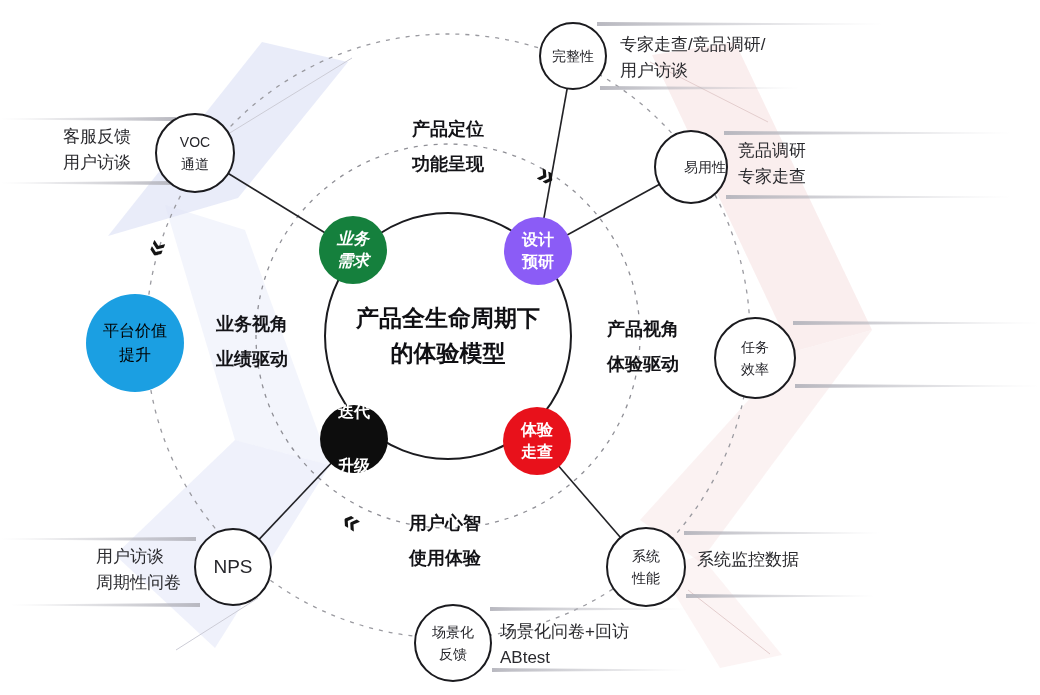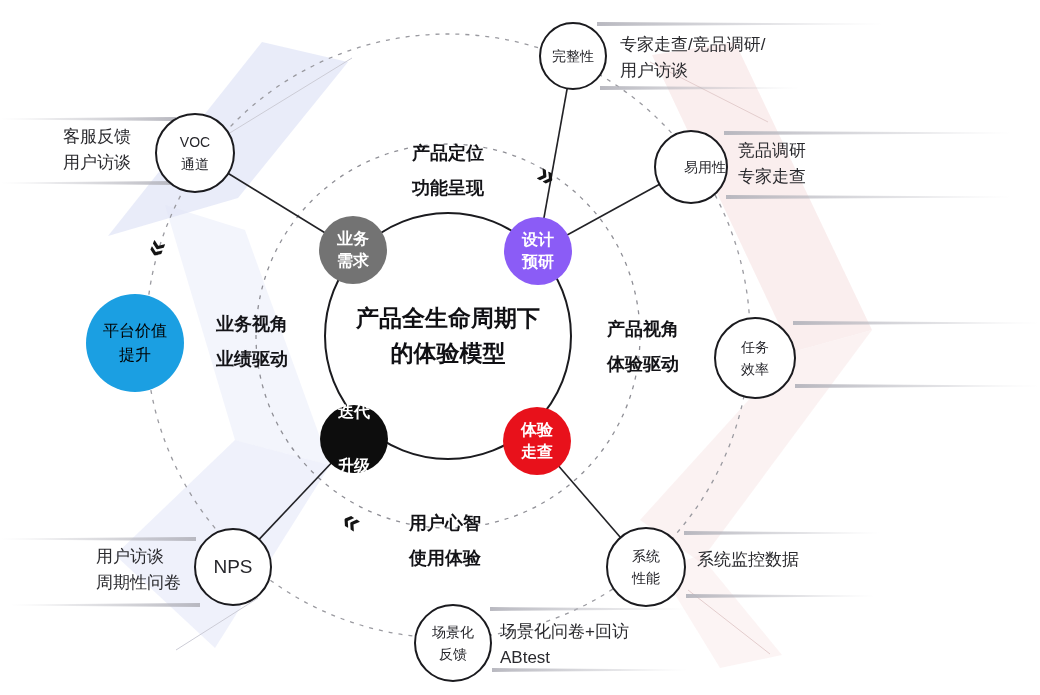--- a/index.html
+++ b/index.html
@@ -84,21 +84,21 @@
       <polygon points="0,538.6 196,537 196,541 0,539.4" fill="url(#gradL)"></polygon>
       <polygon points="10,604.6 200,603 200,607 10,605.4" fill="url(#gradL)"></polygon>
     </g>
   </svg>
 
   <div class="node center-node" style="left:324px;top:212px;width:248px;height:248px;">
     <div>产品全生命周期下</div>
     <div>的体验模型</div>
   </div>
 
-  <div class="node core-node" style="left:319px;top:216px;width:68px;height:68px;background:#737373;">
+  <div class="node core-node" style="left:319px;top:216px;width:68px;height:68px;background:#15803d;font-style:italic;">
     <div>业务</div>
     <div>需求</div>
   </div>
   <div class="node core-node" style="left:504px;top:217px;width:68px;height:68px;background:#8b5cf6;">
     <div>设计</div>
     <div>预研</div>
   </div>
   <div class="node core-node" style="left:320px;top:405px;width:68px;height:68px;background:#0d0d0d;gap:32px;">
     <div>迭代</div>
     <div>升级</div>
@@ -132,21 +132,21 @@
   </div>
   <div class="node ring-node" style="left:194px;top:528px;width:78px;height:78px;font-size:19px;">
     <div>NPS</div>
   </div>
 
   <div class="node blue-node" style="left:86px;top:294px;width:98px;height:98px;background:#1b9fe2;">
     <div>平台价值</div>
     <div>提升</div>
   </div>
 
-  <div class="quad-label" style="left:448px;top:112px;margin-top:24px;">
+  <div class="quad-label" style="left:448px;top:112px;">
     <div>产品定位</div>
     <div>功能呈现</div>
   </div>
   <div class="quad-label" style="left:252px;top:307px;">
     <div>业务视角</div>
     <div>业绩驱动</div>
   </div>
   <div class="quad-label" style="left:643px;top:312px;">
     <div>产品视角</div>
     <div>体验驱动</div>

